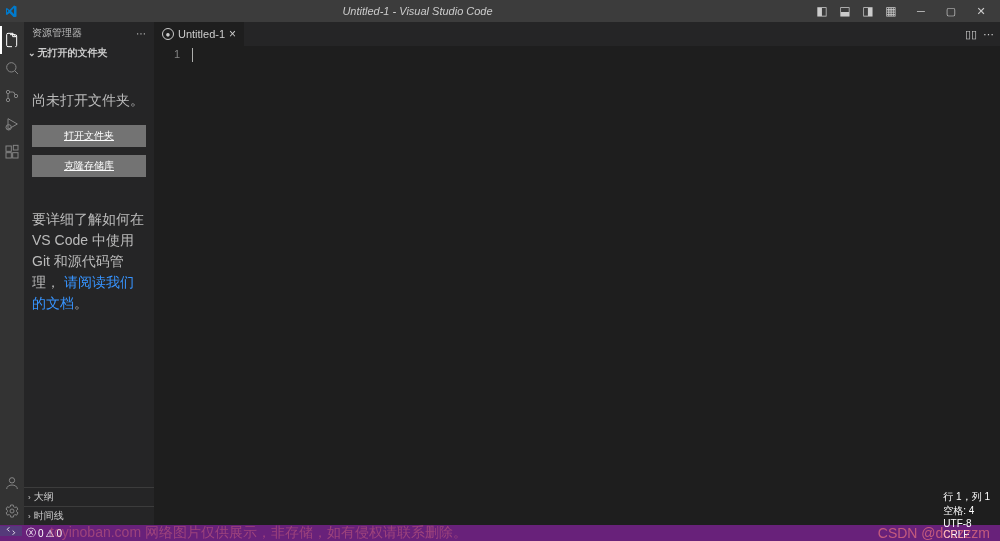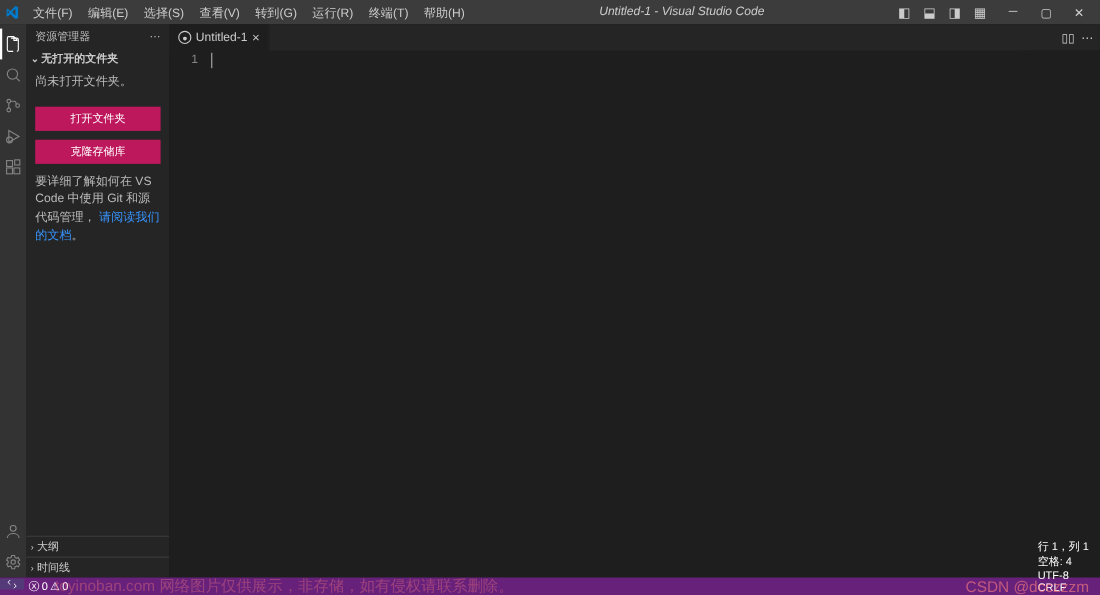--- a/index.html
+++ b/index.html
@@ -21,23 +21,23 @@
 .activitybar .ab-item { width: 24px; height: 28px; display: flex; align-items: center; justify-content: center; cursor: pointer; color: #858585; position: relative; }
 .activitybar .ab-item.active { color: #ffffff; }
 .activitybar .ab-item.active::before { content: ''; position: absolute; left: 0; top: 0; bottom: 0; width: 2px; background: #ffffff; }
 .activitybar .spacer { flex: 1; }
 
 .sidebar { width: 130px; background: #252526; display: flex; flex-direction: column; font-size: 10px; }
 .sidebar-header { height: 22px; display: flex; align-items: center; justify-content: space-between; padding: 0 8px; font-size: 10px; color: #bbbbbb; }
 .sidebar-section { padding: 0; }
 .sidebar-section-title { display: flex; align-items: center; padding: 2px 4px; cursor: pointer; font-weight: bold; font-size: 10px; }
 .sidebar-section-title .chev { margin-right: 2px; font-size: 9px; }
-.sidebar-content { padding: 4px 8px; color: #bbbbbb; font-size: 11px; line-height: 1.5; }
+.sidebar-content { padding: 4px 8px; color: #bbbbbb; font-size: 14px; line-height: 1.5; margin-top: 24px; }
 .sidebar-content p { margin-bottom: 6px; }
-.sidebar-button { width: calc(100% - 16px); margin: 4px 8px; background: #be185d; color: #ffffff; border: none; padding: 4px; font-size: 10px; text-align: center; cursor: pointer; }
+.sidebar-button { width: calc(100% - 16px); margin: 4px 8px; background: #737373; color: #ffffff; border: none; padding: 4px; font-size: 10px; text-align: center; cursor: pointer; text-decoration: underline; }
 .link { color: #3794ff; cursor: pointer; }
 .sidebar-bottom { margin-top: auto; }
 .sidebar-collapsed { display: flex; align-items: center; padding: 2px 4px; cursor: pointer; font-size: 10px; border-top: 1px solid #3c3c3c;}
 .sidebar-collapsed .chev { margin-right: 3px; font-size: 8px;}
 
 .editor-area { flex: 1; display: flex; flex-direction: column; background: #1e1e1e; }
 .tab-bar { height: 24px; background: #252526; display: flex; align-items: stretch; }
 .tab { background: #1e1e1e; padding: 0 8px; display: flex; align-items: center; gap: 4px; font-size: 11px; border-right: 1px solid #252526; position: relative; cursor: pointer; }
 .tab .mod-icon { width: 12px; height: 12px; border-radius: 50%; border: 1px solid #cccccc; display: flex; align-items: center; justify-content: center; font-size: 8px;}
 .tab-close { color: #cccccc; font-size: 12px; cursor: pointer;}
@@ -58,30 +58,20 @@
 </style>
 </head>
 <body>
 
 <div class="titlebar">
   <span class="logo">
     <svg width="12" height="12" viewBox="0 0 24 24">
         <path fill="#007acc" d="M23 3l-5-2-9 9-5-4-2 1v12l2 1 5-4 9 9 5-2V3zM4 15V9l3 3-3 3zm14 3l-6-6 6-6v12z"></path>
       </svg>
   </span>
-  <div class="menu">
-    <span class="menu-item">文件(F)</span>
-    <span class="menu-item">编辑(E)</span>
-    <span class="menu-item">选择(S)</span>
-    <span class="menu-item">查看(V)</span>
-    <span class="menu-item">转到(G)</span>
-    <span class="menu-item">运行(R)</span>
-    <span class="menu-item">终端(T)</span>
-    <span class="menu-item">帮助(H)</span>
-  </div>
   <div class="title">Untitled-1 - Visual Studio Code</div>
   <div class="layout-icons">
     <span class="icon-btn">◧</span>
     <span class="icon-btn">⬓</span>
     <span class="icon-btn">◨</span>
     <span class="icon-btn">▦</span>
   </div>
   <div class="win-controls">
     <span class="win-btn">─</span>
     <span class="win-btn">▢</span>

